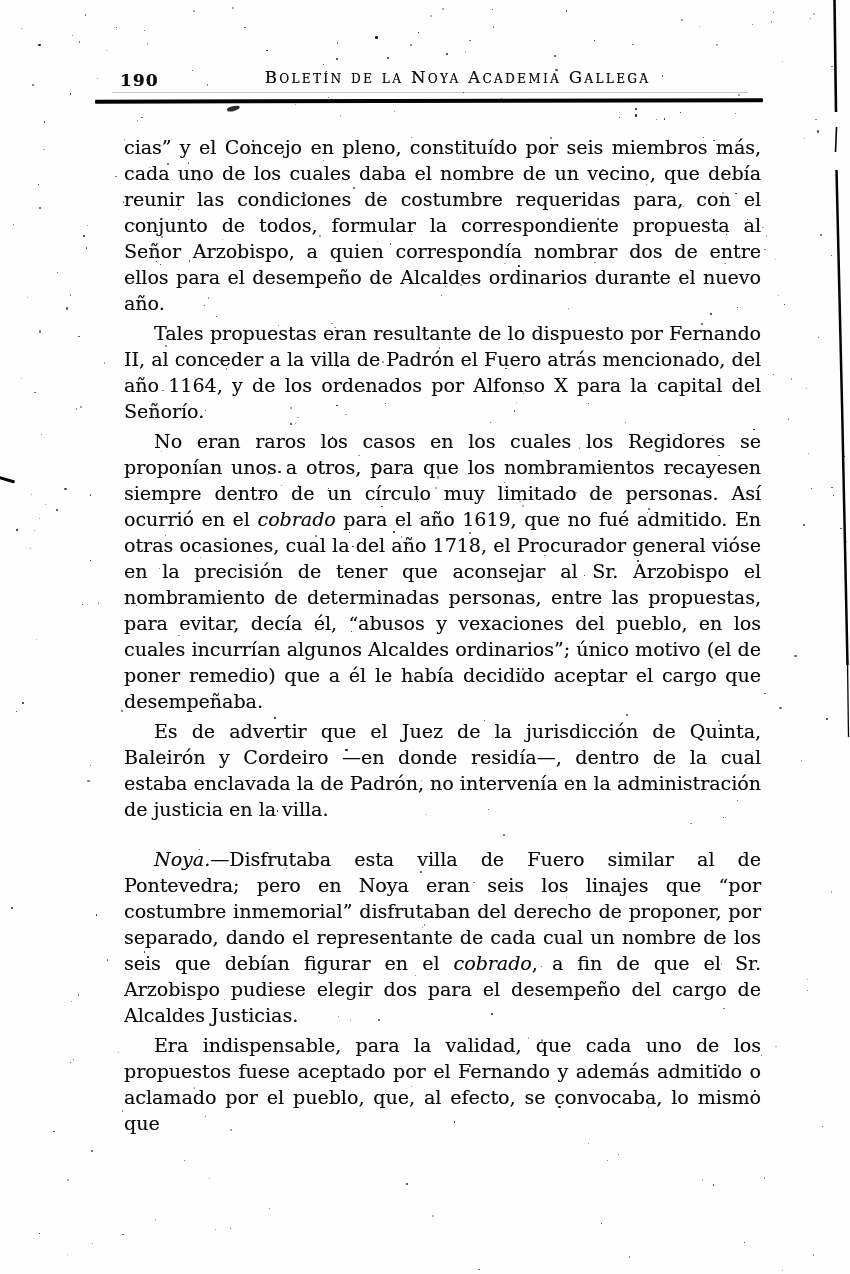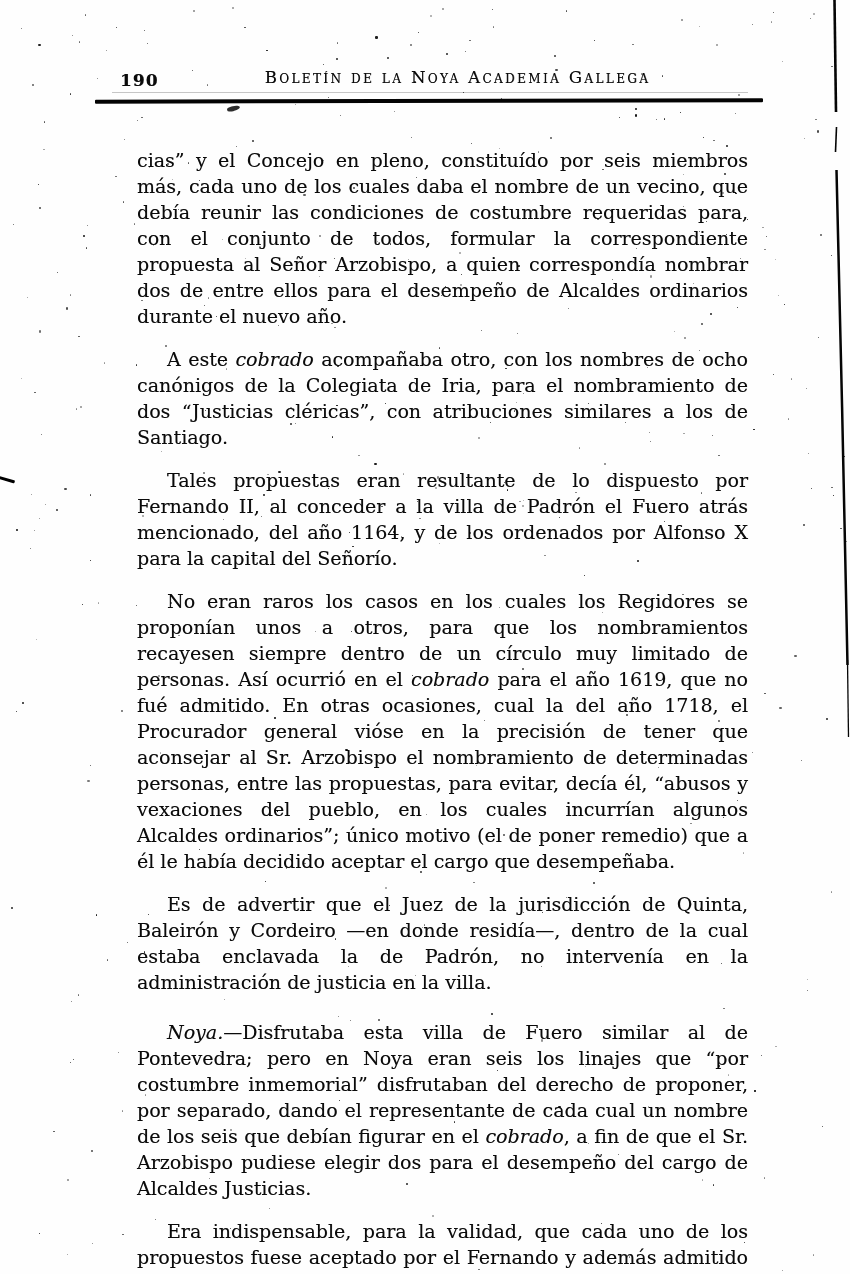--- a/index.html
+++ b/index.html
@@ -28,21 +28,21 @@
   }
   .margin-dash{
     position:absolute;left:-3px;top:478px;width:18px;height:3px;background:#000;
     transform:rotate(16deg);border-radius:1px;
   }
   .body-text{
     position:absolute;top:130px;left:120px;width:645px;
     font-size:19px;line-height:26px;text-align:justify;
     text-shadow:0.25px 0.25px 0 rgba(0,0,0,.38);
   }
-  .body-text p{margin:17px;}
+  .body-text p{margin:4px;}
   .body-text p.indent{text-indent:30px;}
   .body-text p.gap-before{margin-top:24px;}
   .body-text em{font-style:italic;}
   .edge-svg,.noise{position:absolute;left:0;top:0;width:850px;height:1274px;pointer-events:none;}
   .speck{position:absolute;background:#000;border-radius:50%;}
 </style>
 </head>
 <body>
 
 <div class="page">
@@ -52,21 +52,20 @@
     <span class="running-title">Boletín de la Noya Academia Gallega</span>
   </div>
 
   <div class="rule-echo"></div>
   <div class="rule"></div>
   <div class="smudge"></div>
   <div class="margin-dash"></div>
 
   <div class="body-text">
       <p class="no-indent"><span>cias” y el Concejo en pleno, constituído por seis miembros más, cada uno de los cuales daba el nombre de un vecino, que debía reunir las condiciones de costumbre requeridas para, con el conjunto de todos, formular la correspondiente propuesta al Señor Arzobispo, a quien correspondía nombrar dos de entre ellos para el desempeño de Alcaldes ordinarios durante el nuevo año.</span></p>
-      <p class="indent"><span>A este </span><em>cobrado</em><span> acompañaba otro, con los nombres de ocho canónigos de la Colegiata de Iria, para el nombramiento de dos “Justicias cléricas”, con atribuciones similares a los de Santiago.</span></p>
       <p class="indent"><span>Tales propuestas eran resultante de lo dispuesto por Fernando II, al conceder a la villa de Padrón el Fuero atrás mencionado, del año 1164, y de los ordenados por Alfonso X para la capital del Señorío.</span></p>
       <p class="indent"><span>No eran raros los casos en los cuales los Regidores se proponían unos a otros, para que los nombramientos recayesen siempre dentro de un círculo muy limitado de personas. Así ocurrió en el </span><em>cobrado</em><span> para el año 1619, que no fué admitido. En otras ocasiones, cual la del año 1718, el Procurador general vióse en la precisión de tener que aconsejar al Sr. Arzobispo el nombramiento de determinadas personas, entre las propuestas, para evitar, decía él, “abusos y vexaciones del pueblo, en los cuales incurrían algunos Alcaldes ordinarios”; único motivo (el de poner remedio) que a él le había decidido aceptar el cargo que desempeñaba.</span></p>
       <p class="indent"><span>Es de advertir que el Juez de la jurisdicción de Quinta, Baleirón y Cordeiro —en donde residía—, dentro de la cual estaba enclavada la de Padrón, no intervenía en la administración de justicia en la villa.</span></p>
       <p class="indent gap-before"><em>Noya.</em><span>—Disfrutaba esta villa de Fuero similar al de Pontevedra; pero en Noya eran seis los linajes que “por costumbre inmemorial” disfrutaban del derecho de proponer, por separado, dando el representante de cada cual un nombre de los seis que debían figurar en el </span><em>cobrado</em><span>, a fin de que el Sr. Arzobispo pudiese elegir dos para el desempeño del cargo de Alcaldes Justicias.</span></p>
       <p class="indent"><span>Era indispensable, para la validad, que cada uno de los propuestos fuese aceptado por el Fernando y además admitido o aclamado por el pueblo, que, al efecto, se convocaba, lo mismo que</span></p>
     </div>
 
   <svg class="edge-svg" viewBox="0 0 850 1274" xmlns="http://www.w3.org/2000/svg">
     <path d="M834.5 0 L836 112" stroke="#050505" stroke-width="2.6" fill="none"></path>
     <path d="M836.5 127 L835.5 152" stroke="#050505" stroke-width="1.6" fill="none"></path>

